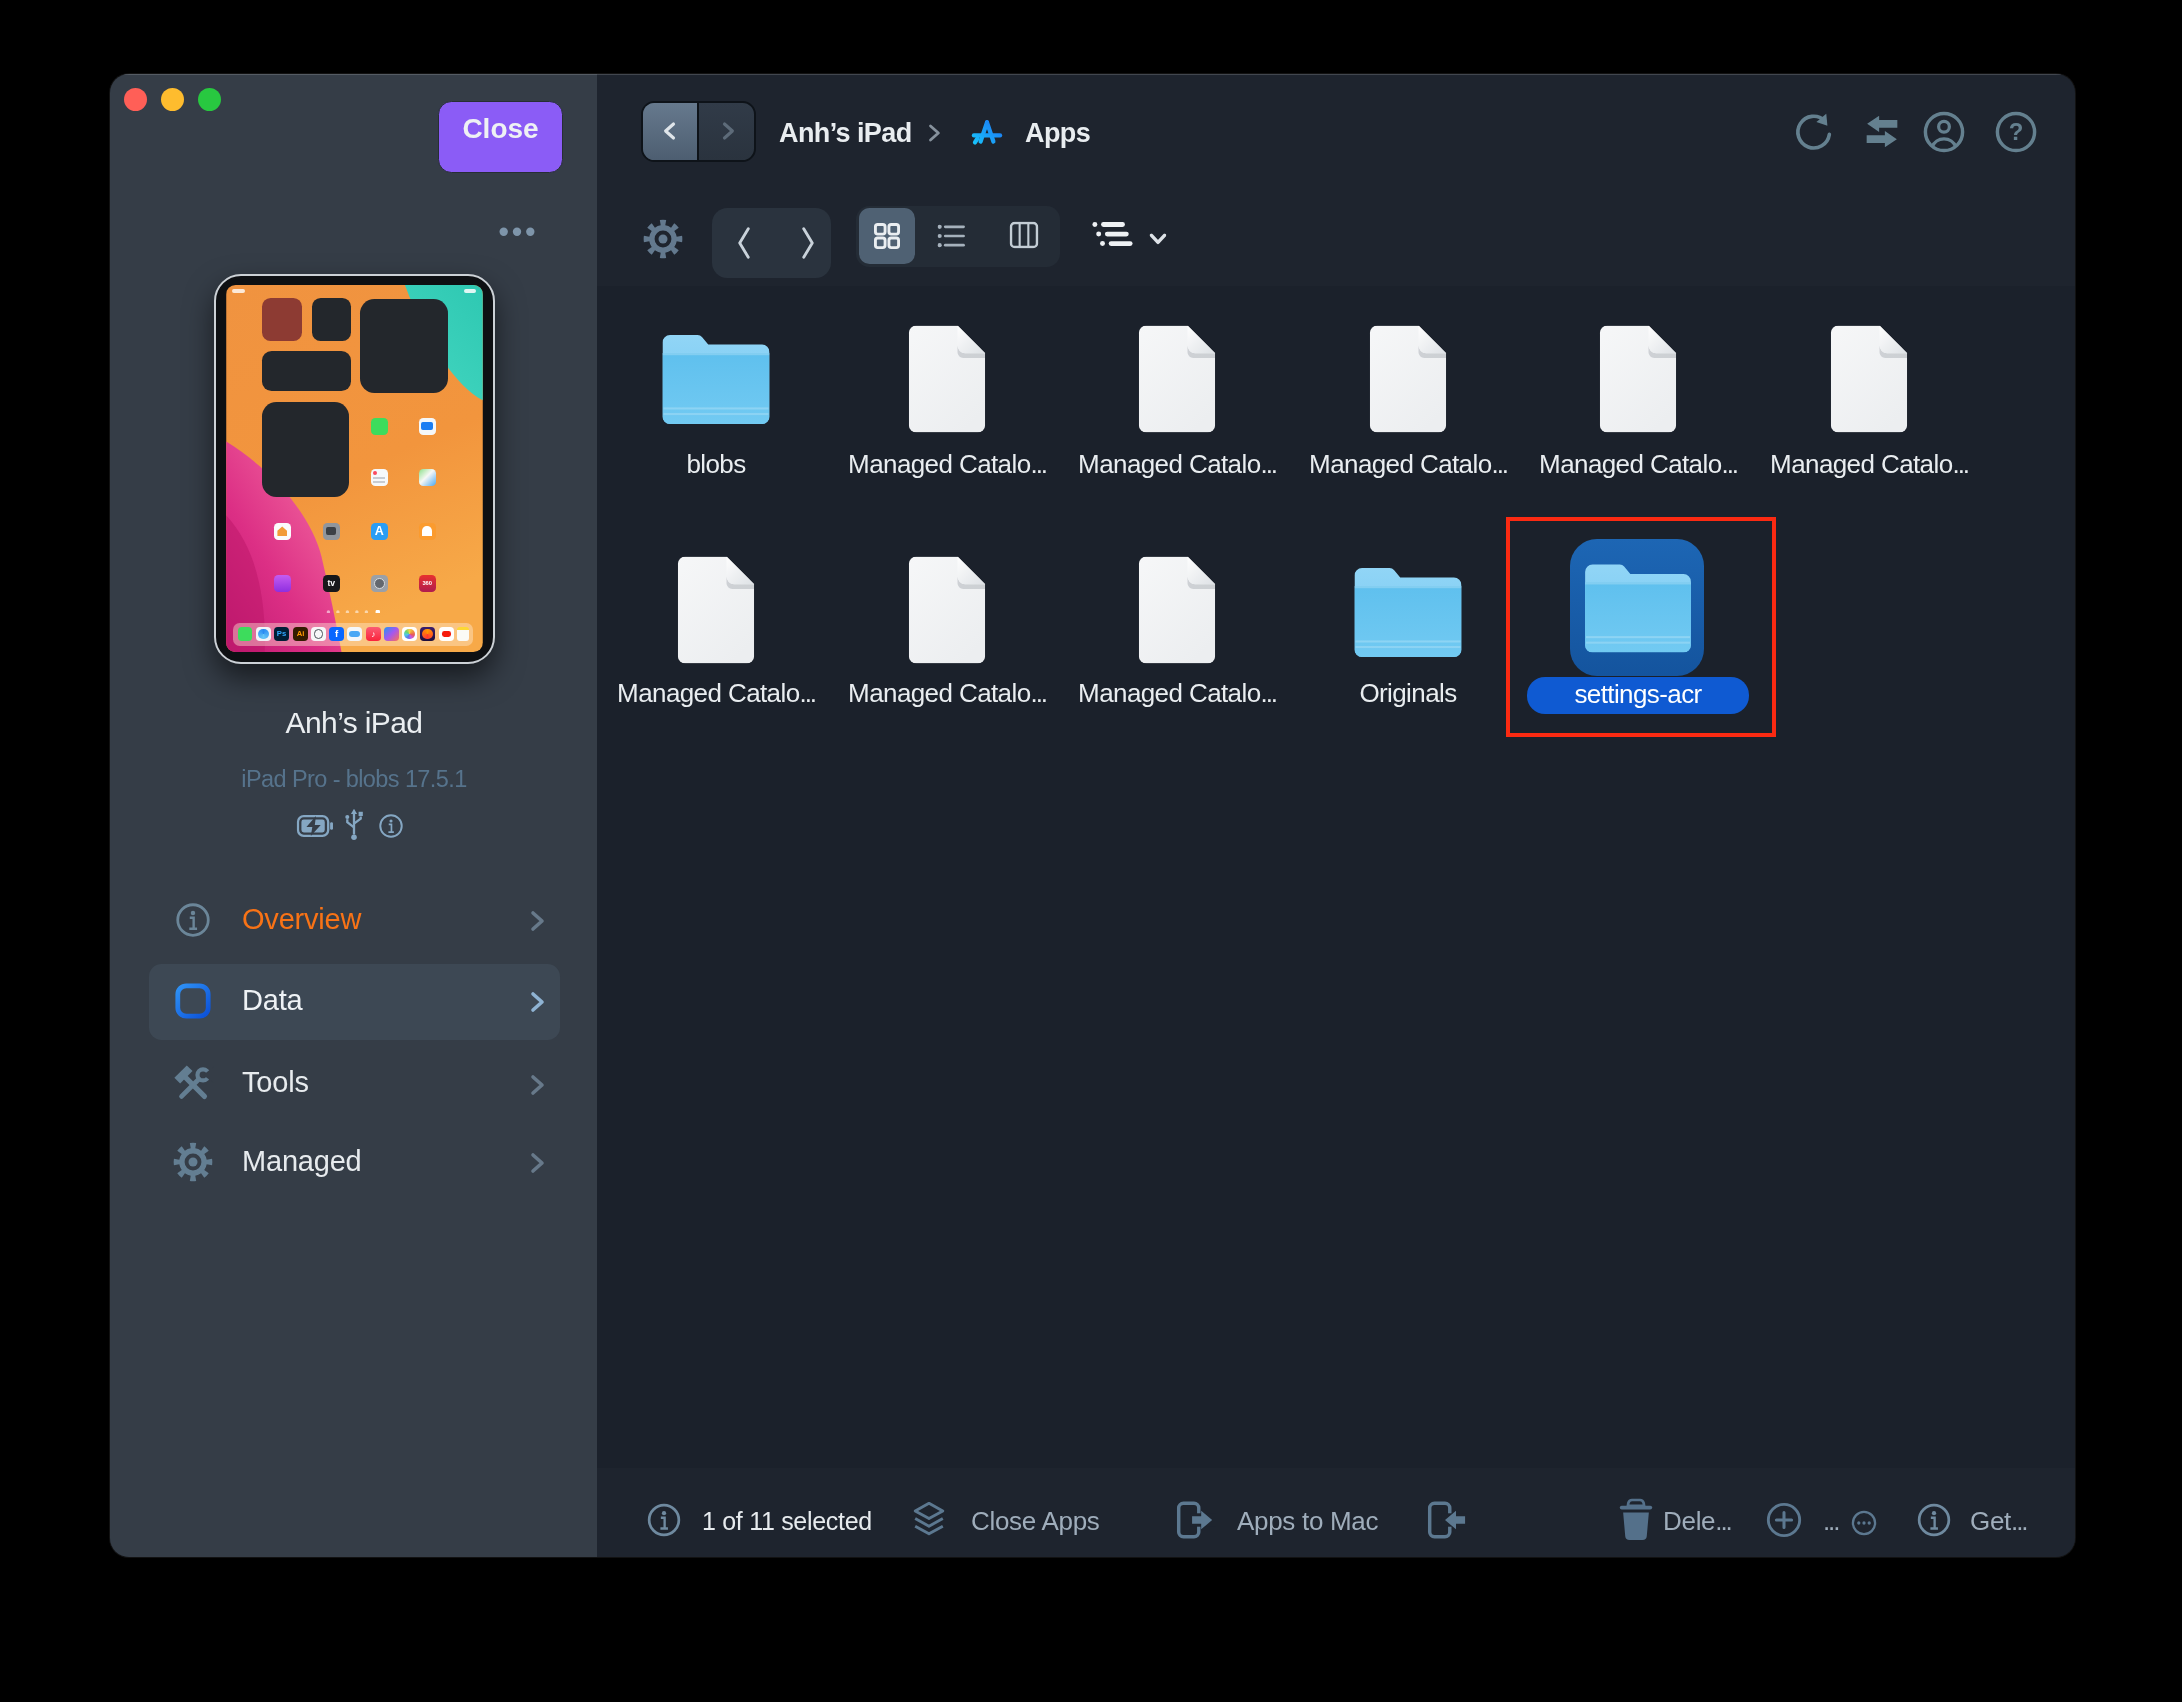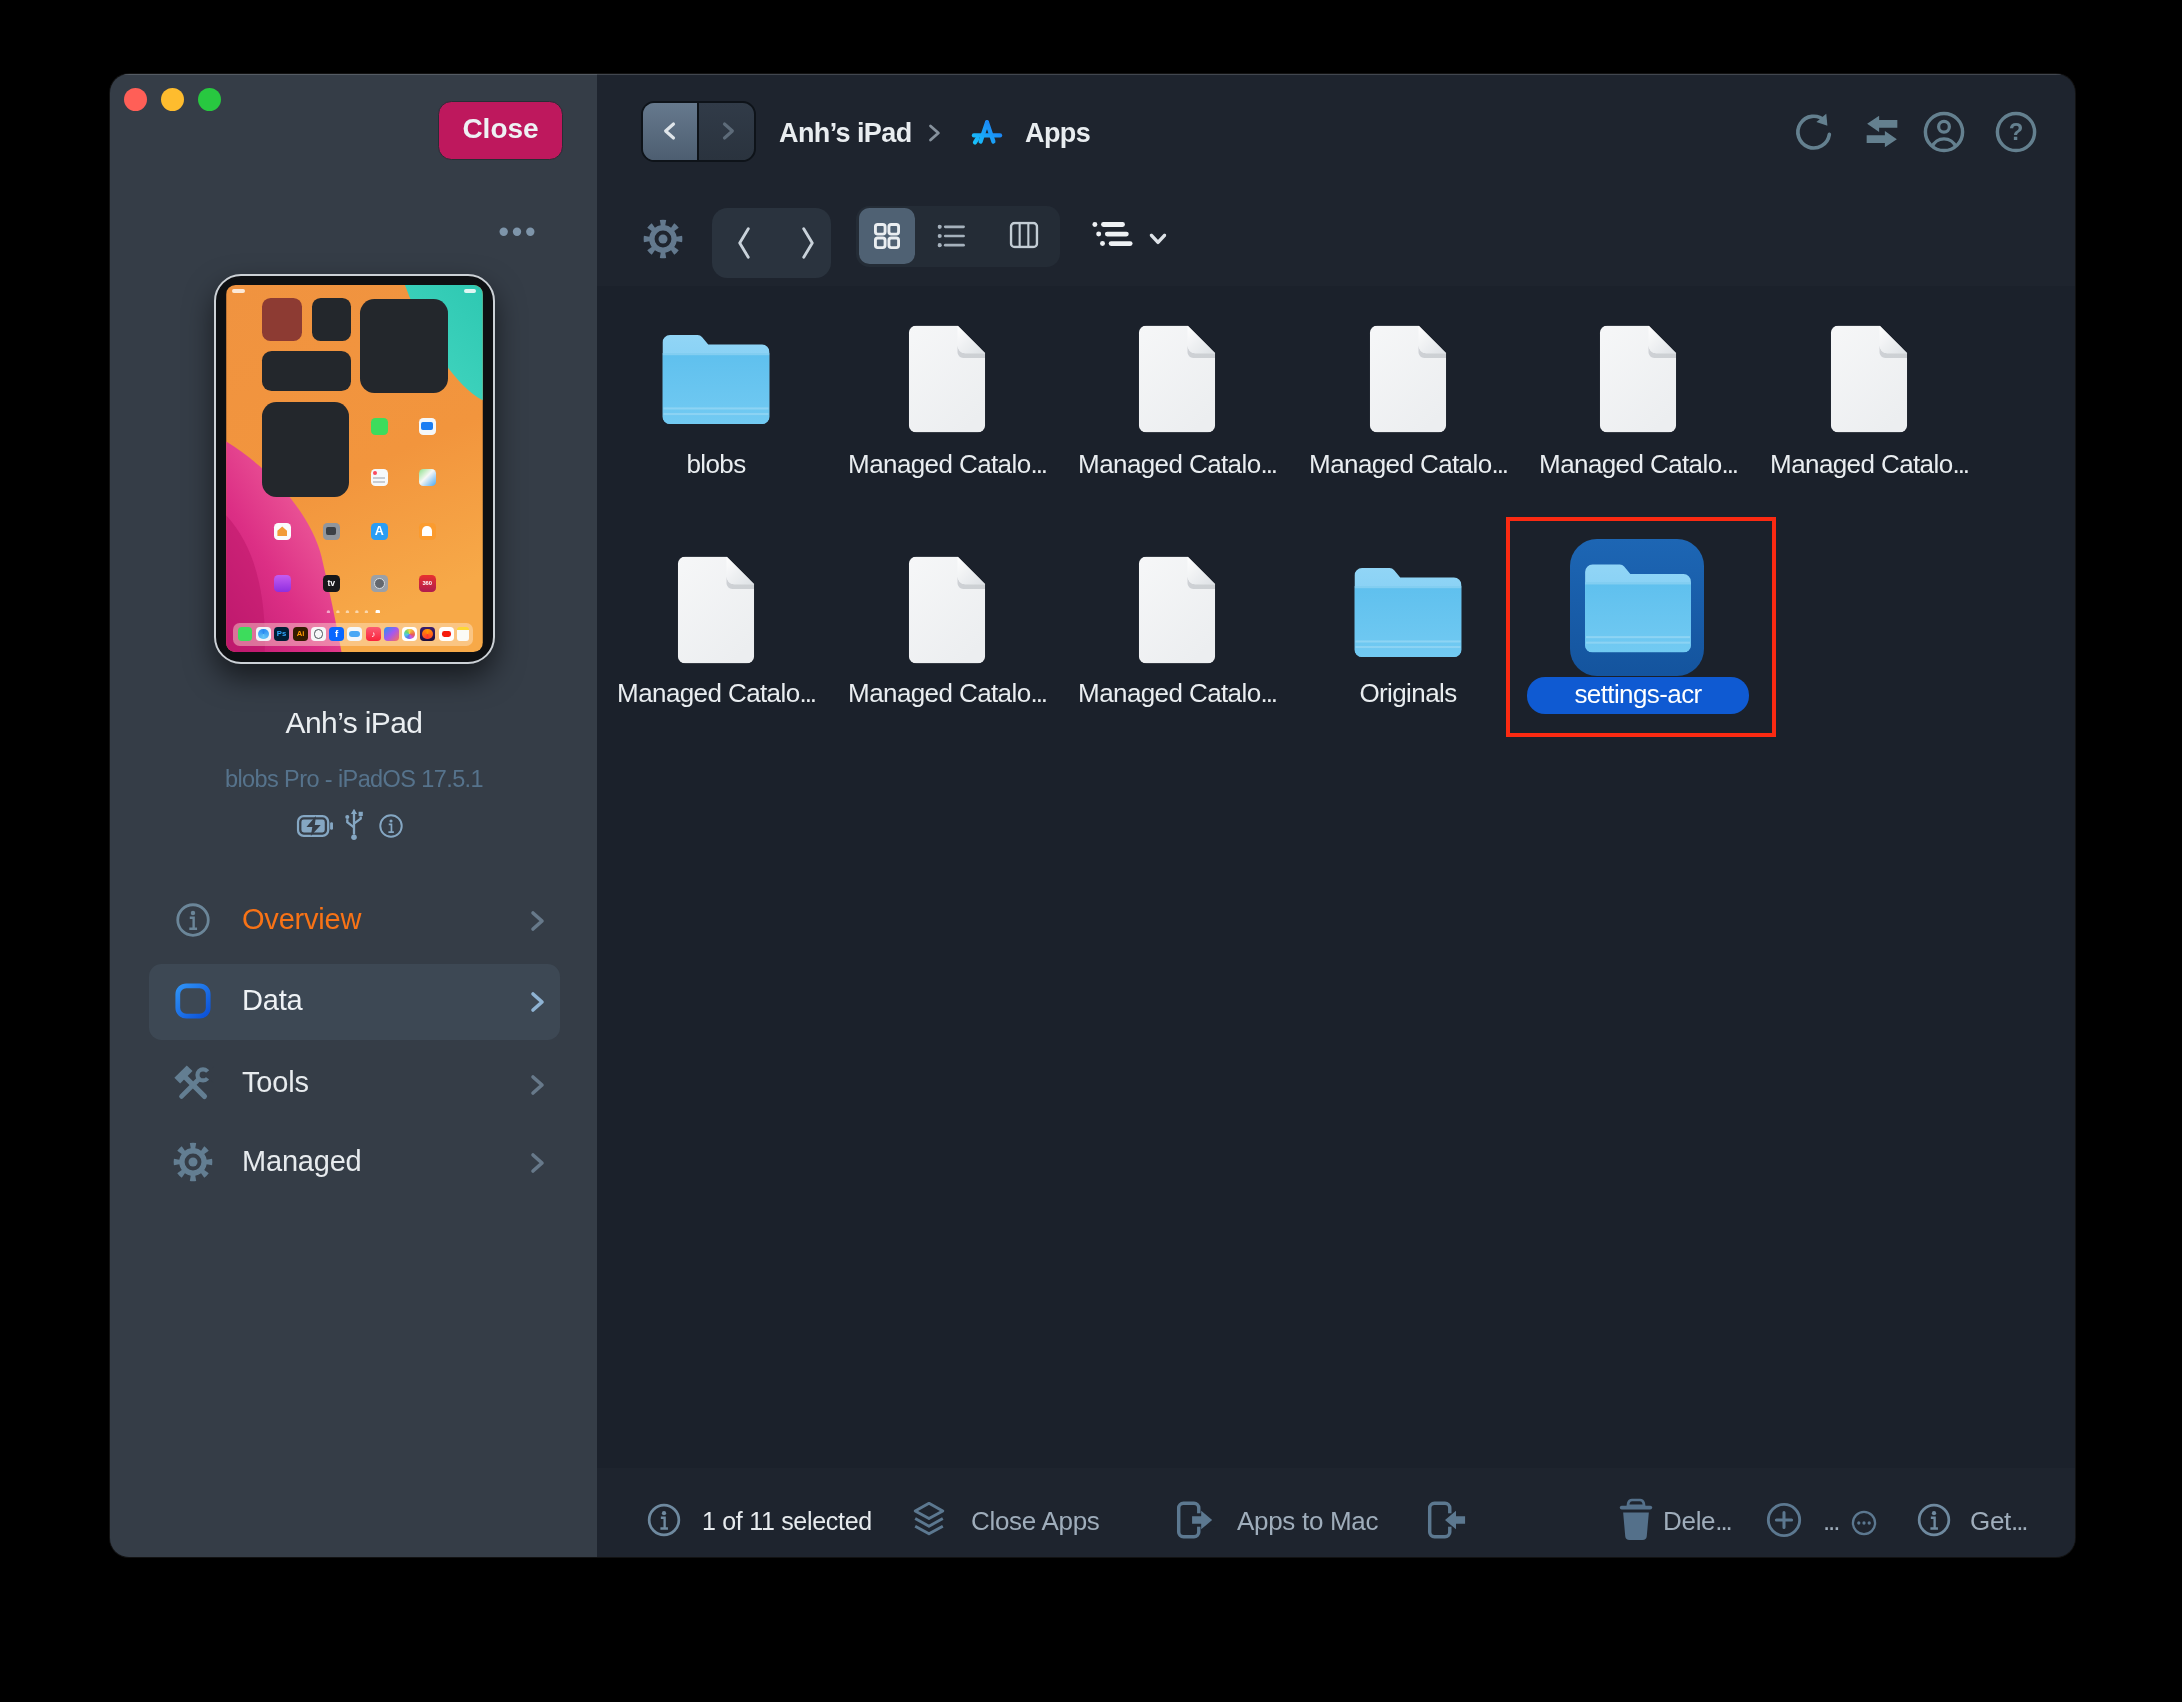--- a/index.html
+++ b/index.html
@@ -86,22 +86,22 @@
 <div id="win">
   <div id="mainstrip"></div>
   <div id="gridarea"></div>
   <div id="botbar"></div>
   <div id="side"></div>
 
   <div class="light" style="left:14.4px;background:#ff5f57;"></div>
   <div class="light" style="left:51px;background:#febc2e;"></div>
   <div class="light" style="left:88px;background:#28c840;"></div>
 
-  <div class="abs" style="left:328px;top:27px;width:125px;height:59px;border-radius:13.4px;
-       background:#be185d;border:1.9px solid #272e35;box-sizing:border-box;
+  <div class="abs" style="left:328px;top:27px;width:125px;height:72px;border-radius:13.4px;
+       background:#8b5cf6;border:1.9px solid #272e35;box-sizing:border-box;
        color:#eef1f4;font-size:28px;font-weight:700;text-align:center;line-height:54px;">Close</div>
 
   <div class="abs" style="left:388px;top:152px;width:38px;text-align:center;color:#7e95aa;font-size:29px;letter-spacing:1.9px;">
     <svg width="38" height="11.5" viewBox="0 0 40 12">
         <circle cx="6" cy="6" r="4.4" fill="#7e95aa"></circle>
         <circle cx="20" cy="6" r="4.4" fill="#7e95aa"></circle>
         <circle cx="34" cy="6" r="4.4" fill="#7e95aa"></circle>
       </svg>
   </div>
 
@@ -211,21 +211,21 @@
         <div class="abs" style="left:224px;top:4.3px;width:11.5px;height:14.4px;border-radius:2.9px;background:linear-gradient(180deg,#fdd835 0%,#fdd835 25%,#fbfbf6 25%,#fbfbf6 100%);"></div>
       </div>
 
       <div class="abs" style="left:6.7px;top:4.8px;width:12.5px;height:3.4px;border-radius:1.9px;background:rgba(255,255,255,0.8);"></div>
       <div class="abs" style="right:6.7px;top:4.8px;width:11.5px;height:3.8px;border-radius:1.9px;background:rgba(255,255,255,0.85);"></div>
 
     </div>
   </div>
 
   <div class="lbl" style="left:244px;top:632px;font-size:30px;font-weight:500;color:#eaeef1;">Anh’s iPad</div>
-  <div class="lbl" style="left:244px;top:692px;font-size:23.5px;color:#56738c;">blobs Pro - iPadOS 17.5.1</div>
+  <div class="lbl" style="left:244px;top:692px;font-size:23.5px;color:#56738c;">iPad Pro - blobs 17.5.1</div>
 
   <div class="ic" style="left:205px;top:752px;">
     <svg width="37" height="22" viewBox="0 0 38 23">
       <rect x="1.2" y="1.2" width="31.6" height="20.6" rx="6" fill="none" stroke="#85a7c3" stroke-width="2.4"></rect>
       <rect x="4.8" y="4.8" width="24.4" height="13.4" rx="2.5" fill="#85a7c3"></rect>
       <rect x="34.8" y="7.5" width="3" height="8" rx="1.5" fill="#85a7c3"></rect>
       <path d="M20 1 L10 12.6 h6.2 L14.6 22 L25 10.4 h-6.2 Z" fill="#353d47"></path>
       <path d="M20.9 3.8 L13.5 12.4 h6 L18 19.3 L25.5 10.6 h-6 Z" fill="#85a7c3" opacity="0"></path>
     </svg>
   </div>

